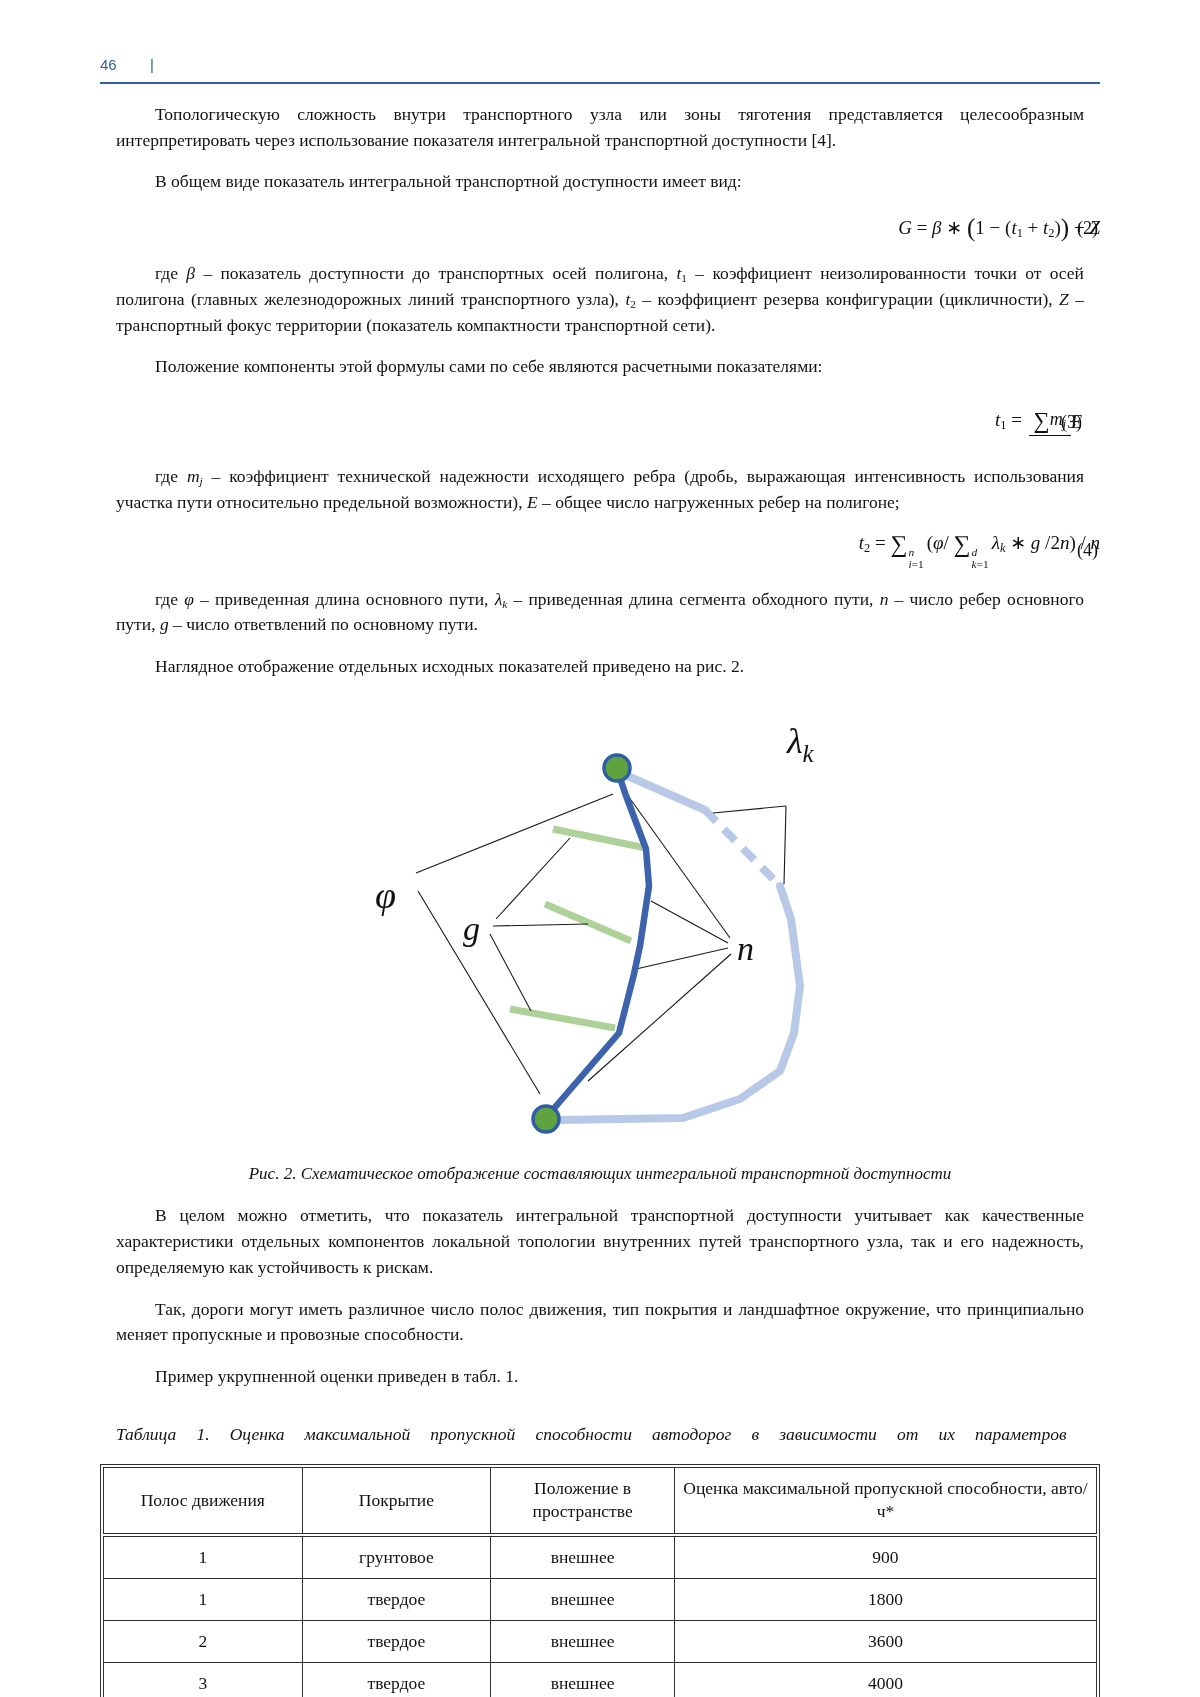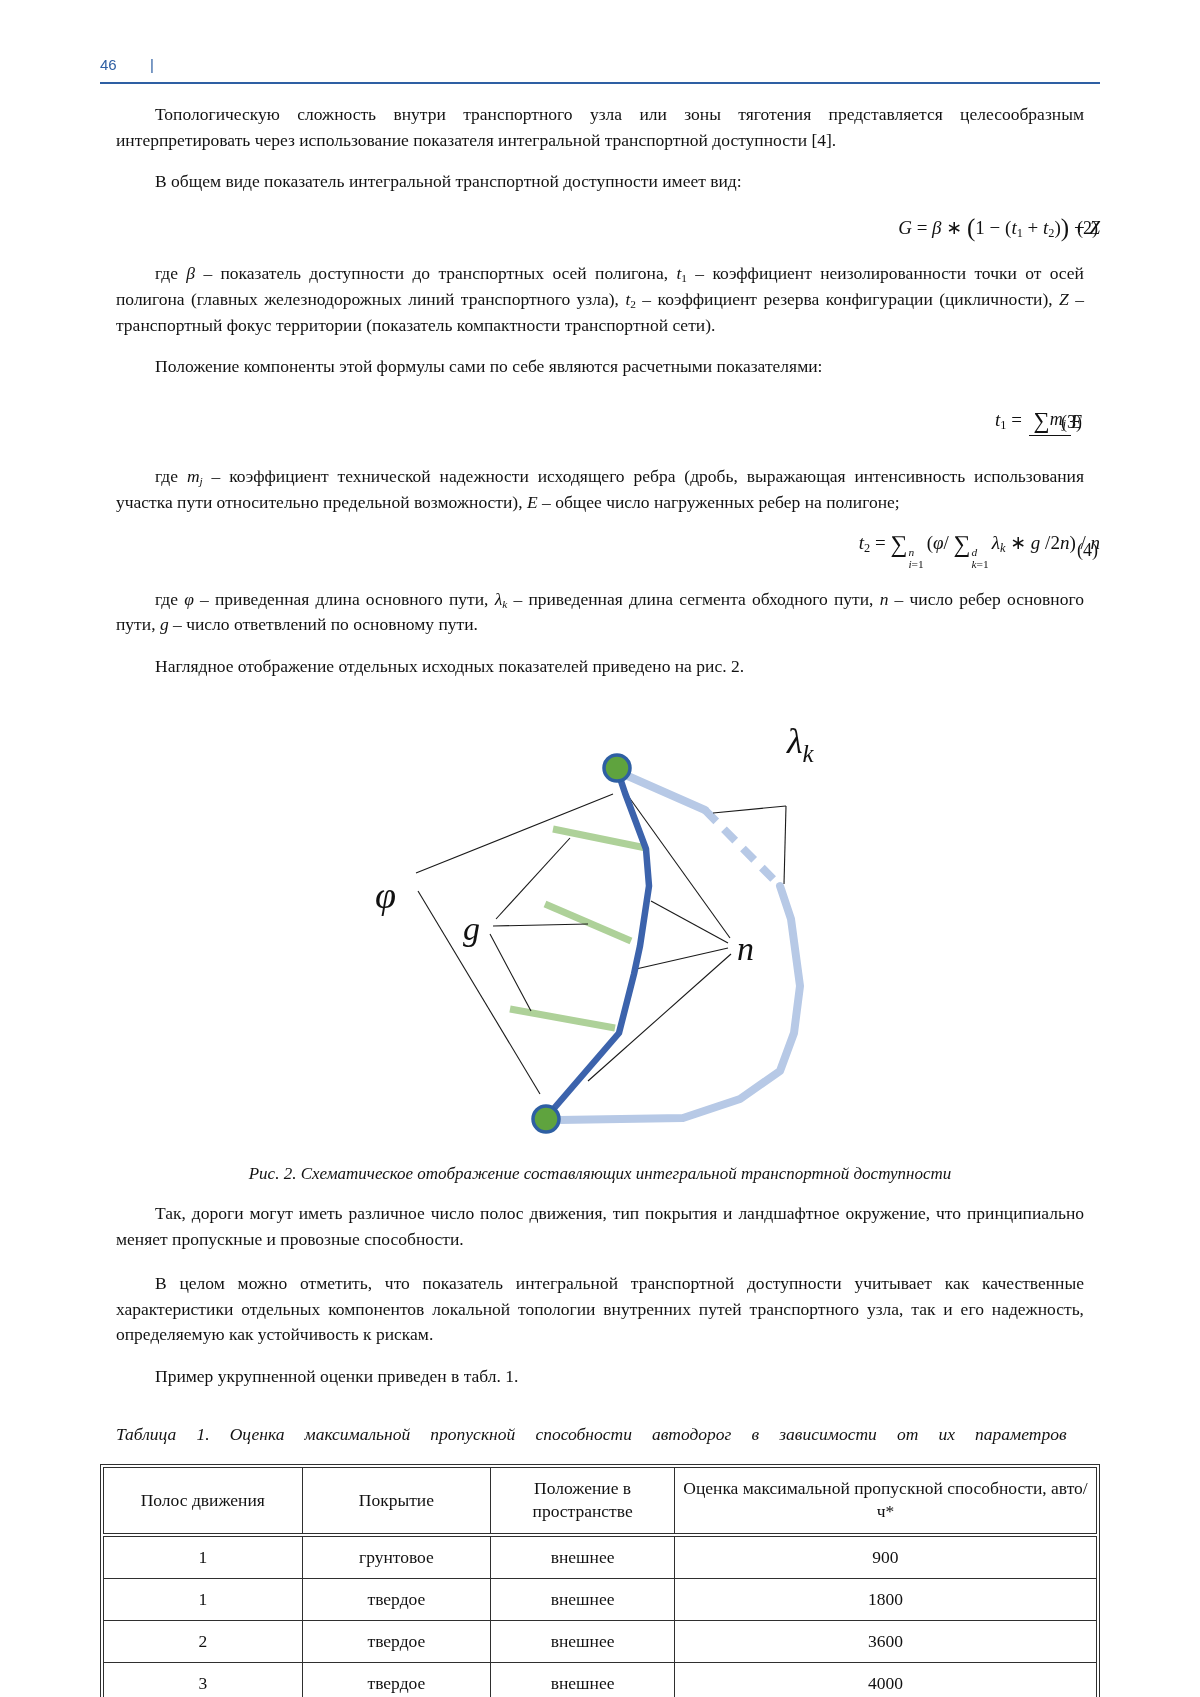--- a/index.html
+++ b/index.html
@@ -126,22 +126,22 @@
       <circle class="node" cx="193" cy="423" r="13"></circle>
 
       <text class="fig-label" x="22" y="212" font-size="38">φ</text>
       <text class="fig-label" x="110" y="244" font-size="34">g</text>
       <text class="fig-label" x="384" y="264" font-size="34">n</text>
       <text class="fig-label" x="434" y="57" font-size="36"><tspan>λ</tspan><tspan font-size="25" dy="9">k</tspan></text>
     </svg>
     <figcaption class="fig-caption">Рис. 2. Схематическое отображение составляющих интегральной транспортной доступности</figcaption>
   </figure>
 
+  <p class="indent first">В целом можно отметить, что показатель интегральной транспортной доступности учитывает как качественные характеристики отдельных компонентов локальной топологии внутренних путей транспортного узла, так и его надежность, определяемую как устойчивость к рискам.</p>
   <p class="indent">Так, дороги могут иметь различное число полос движения, тип покрытия и ландшафтное окружение, что принципиально меняет пропускные и провозные способности.</p>
-  <p class="indent first">В целом можно отметить, что показатель интегральной транспортной доступности учитывает как качественные характеристики отдельных компонентов локальной топологии внутренних путей транспортного узла, так и его надежность, определяемую как устойчивость к рискам.</p>
   <p class="indent">Пример укрупненной оценки приведен в табл. 1.</p>
 
   <p class="tbl-caption">Таблица 1. Оценка максимальной пропускной способности автодорог в зависимости от их параметров</p>
 
   <div class="table-wrap">
     <table class="capacity-table">
       <colgroup>
         <col style="width:20%">
           <col style="width:19%">
           <col style="width:18.5%">

